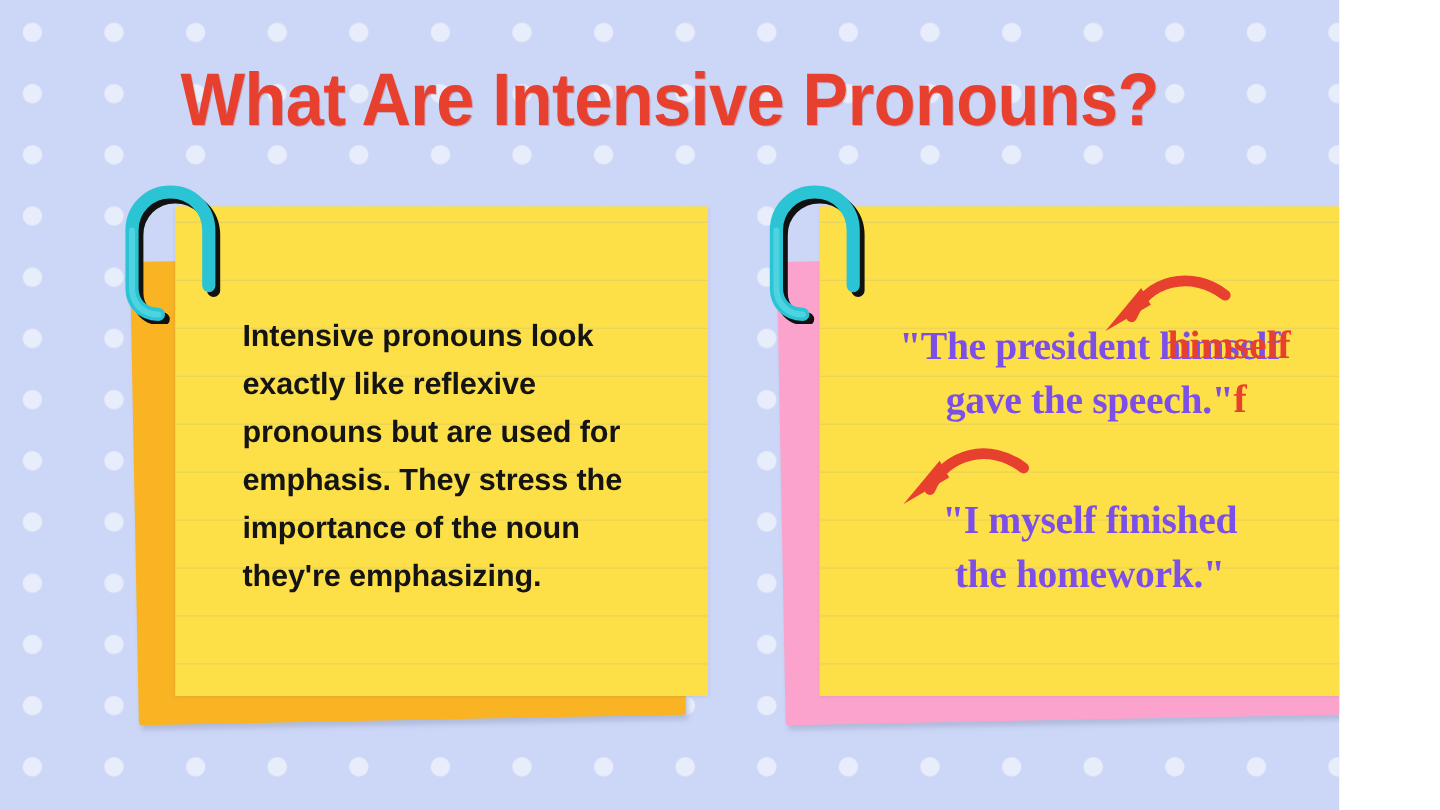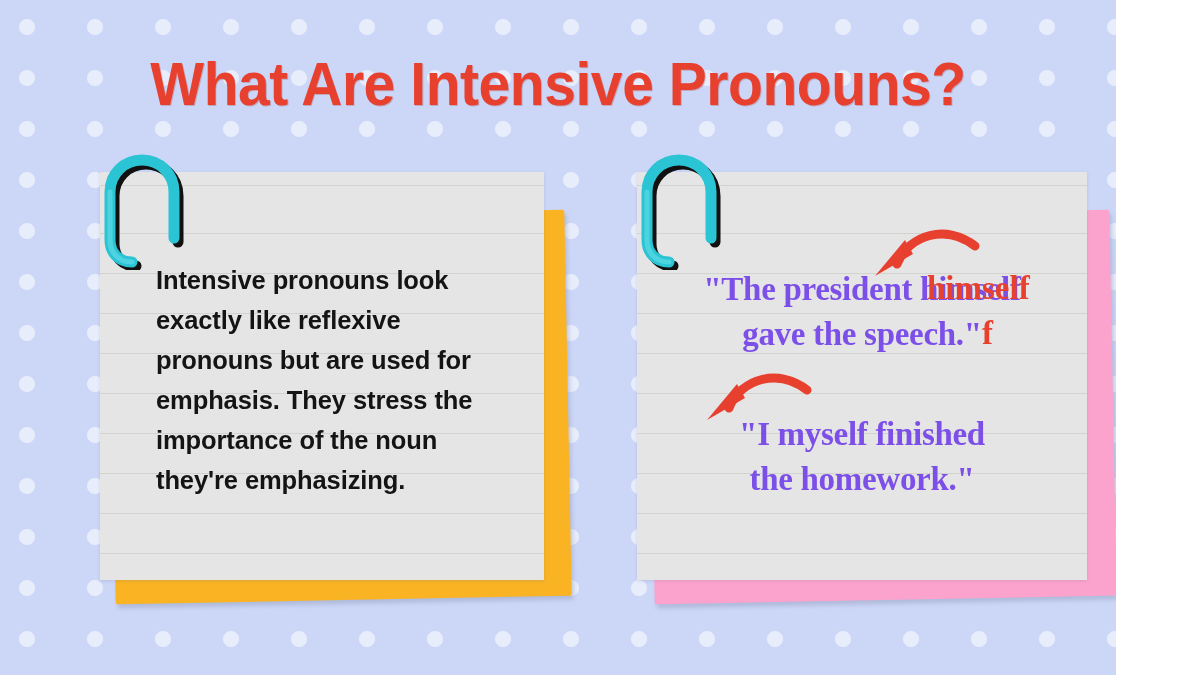--- a/index.html
+++ b/index.html
@@ -51,23 +51,24 @@
     border-radius:2px;
   }
   .backing.shadow-layer {
     background:#9aa4c4;
     opacity:0.55;
     filter:blur(2px);
   }
 
   .paper {
     position:absolute;
-    background:#e5e5e5;
+    background:#fde047;
     overflow:hidden;
     box-shadow:0 1px 3px rgba(90,100,140,0.18);
+    margin-left:46px;
   }
 
   .rules {
     position:absolute; inset:0;
     background-image:repeating-linear-gradient(
       to bottom,
       rgba(0,0,0,0) 0px,
       rgba(0,0,0,0) 39px,
       rgba(170,170,150,0.30) 39px,
       rgba(170,170,150,0.30) 40px

